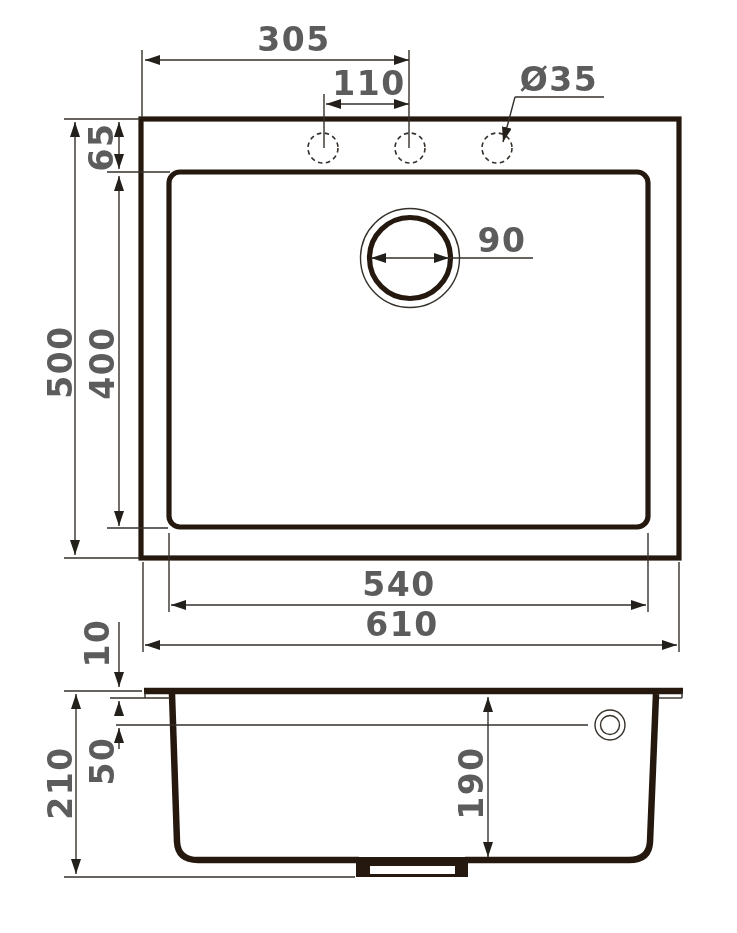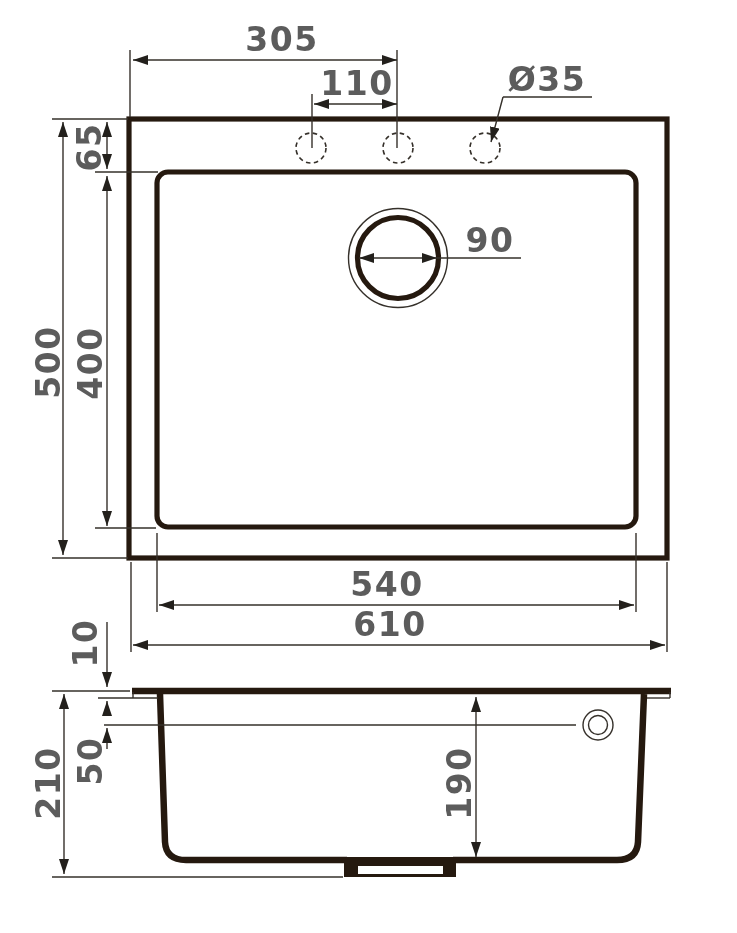--- a/index.html
+++ b/index.html
@@ -6,20 +6,21 @@
     margin: 0;
     padding: 0;
     background: #ffffff;
   }
   #stage {
     position: relative;
     width: 599px;
     height: 933px;
     background: #ffffff;
     font-family: "DejaVu Sans", "Liberation Sans", sans-serif;
+    margin-left: 12px;
   }
   svg { display: block; }
   .dim-text {
     font-family: "DejaVu Sans", "Liberation Sans", sans-serif;
     font-size: 33px;
     font-weight: 700;
     letter-spacing: 1.5px;
     fill: #5c5c5c;
   }
   .thick { stroke: #25190f; stroke-width: 5.2; fill: none; }

